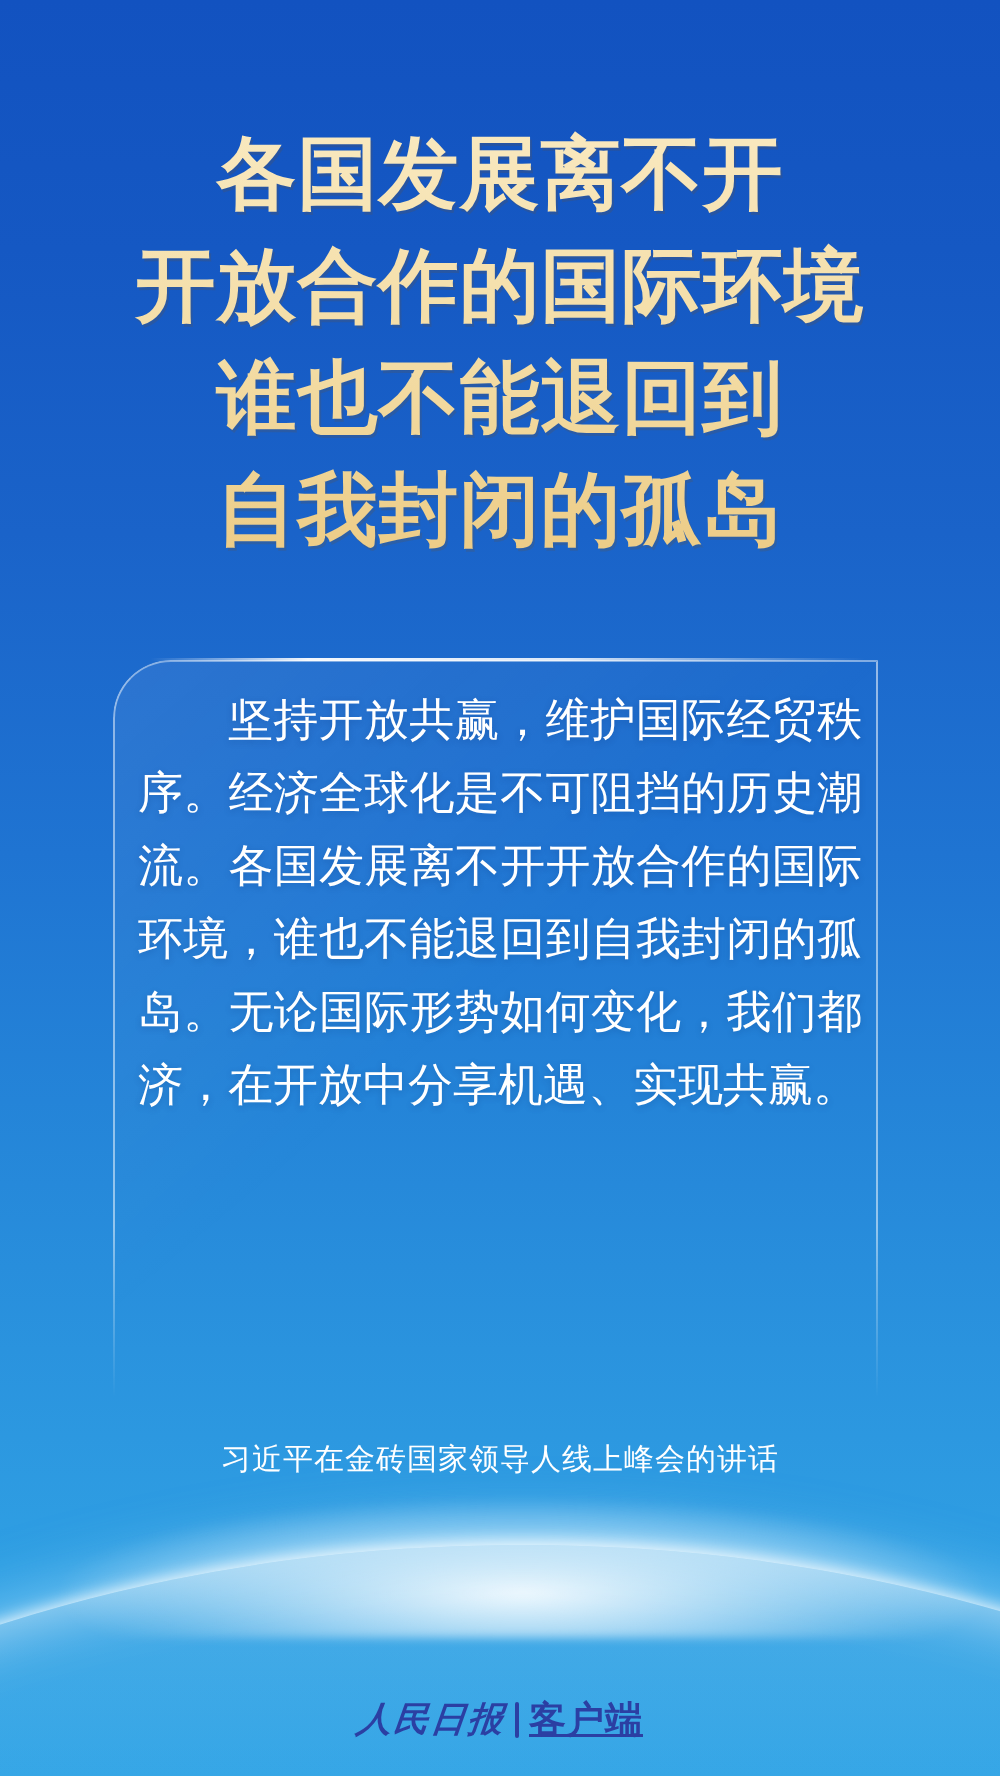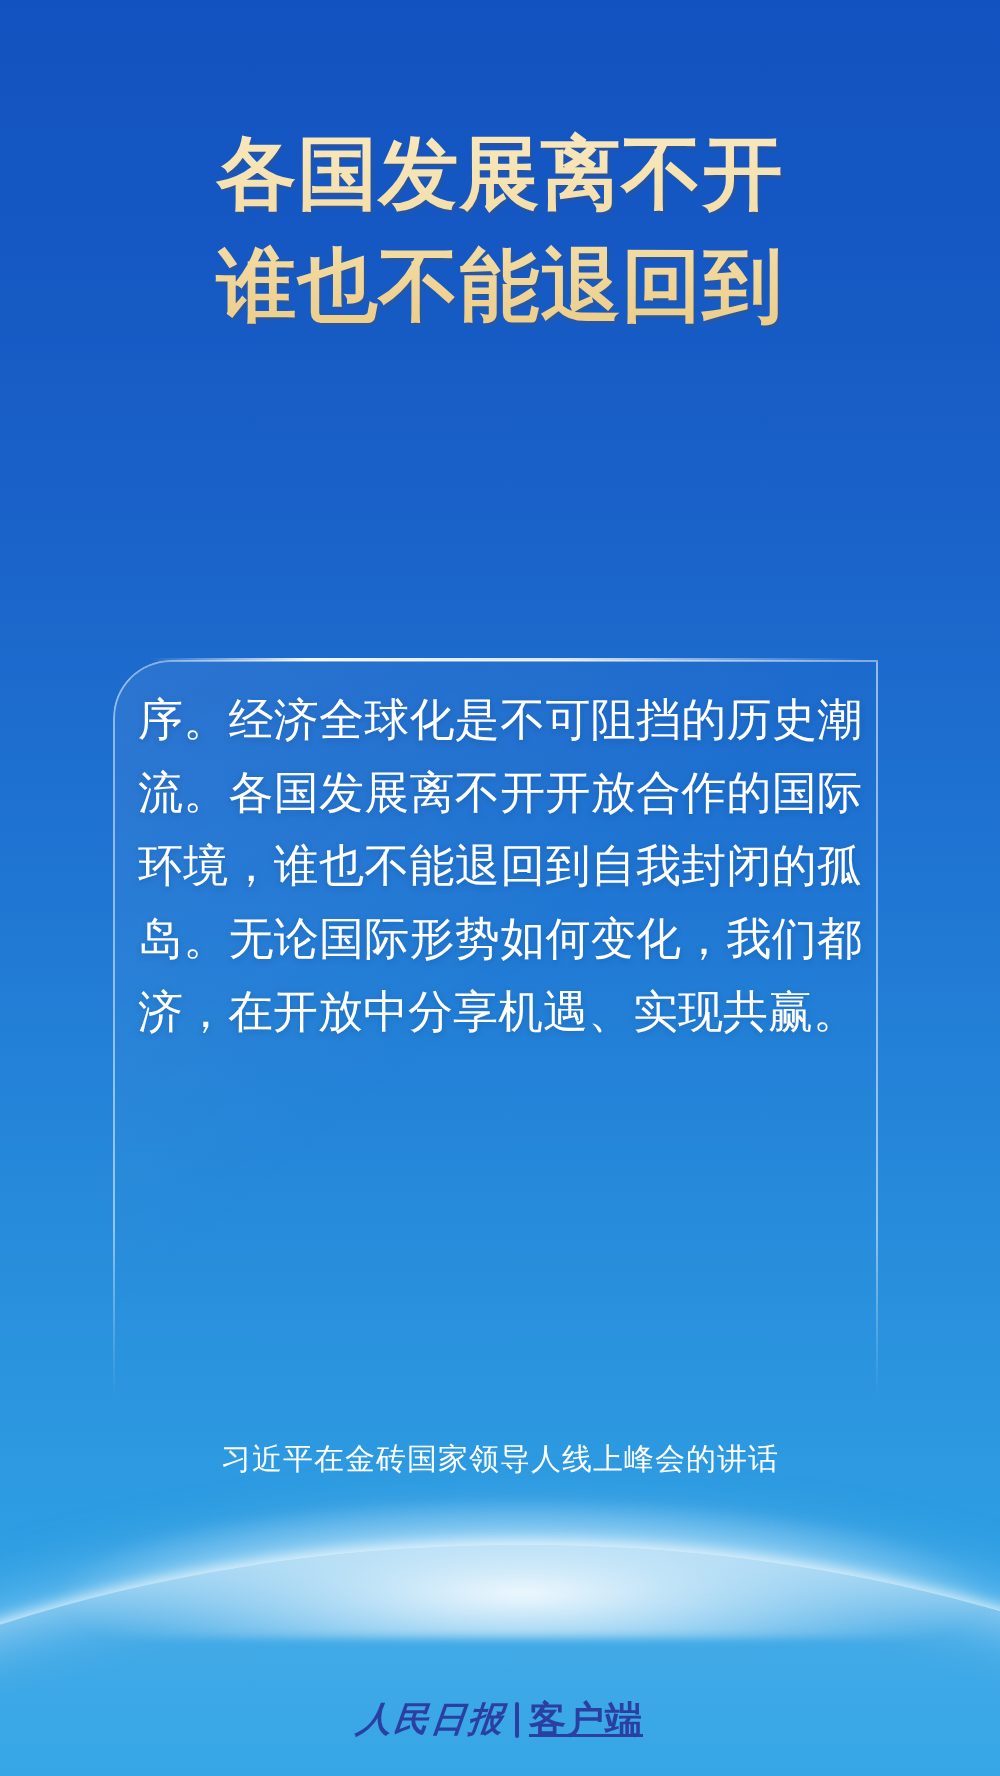--- a/index.html
+++ b/index.html
@@ -106,27 +106,30 @@
     font-weight:900;font-size:37px;line-height:40px;letter-spacing:1px;text-decoration:underline;
   }
 </style>
 </head>
 <body>
 
 <div class="poster">
 
   <div class="headline">
     <div>各国发展离不开</div>
+    <div>开放合作的国际环境</div>
     <div>谁也不能退回到</div>
+    <div>自我封闭的孤岛</div>
   </div>
 
   <div class="card-frame"></div>
   <div class="card-highlight"></div>
 
   <div class="quote">
+    <div class="qline first">坚持开放共赢，维护国际经贸秩</div>
     <div class="qline">序。经济全球化是不可阻挡的历史潮</div>
     <div class="qline">流。各国发展离不开开放合作的国际</div>
     <div class="qline">环境，谁也不能退回到自我封闭的孤</div>
     <div class="qline">岛。无论国际形势如何变化，我们都</div>
     <div class="qline last">济，在开放中分享机遇、实现共赢。</div>
   </div>
 
   <div class="meta">
     <div class="source">习近平在金砖国家领导人线上峰会的讲话</div>
   </div>

